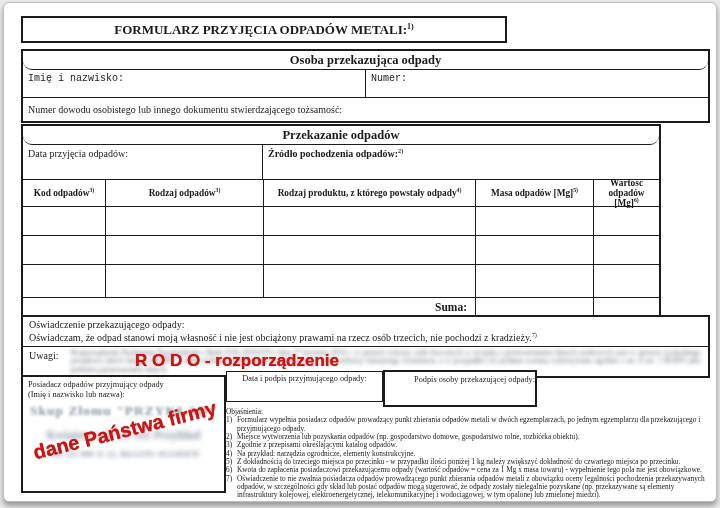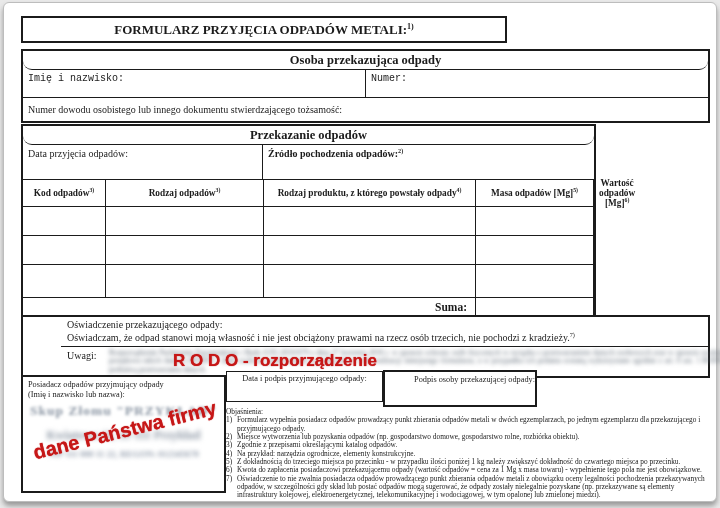--- a/index.html
+++ b/index.html
@@ -58,21 +58,21 @@
     <div class="sec-header">Osoba przekazująca odpady</div>
     <div class="row" style="height:27px;font-family:Liberation Mono, monospace;">
       <div class="cell" style="width:343px;flex:none;"><span class="label">Imię i nazwisko:</span></div>
       <div class="cell" style="flex:1;"><span class="label">Numer:</span></div>
     </div>
     <div class="row" style="height:23px;align-items:center;">
       <div class="cell" style="flex:1;"><span class="label">Numer dowodu osobistego lub innego dokumentu stwierdzającego tożsamość:</span></div>
     </div>
   </div>
 
-  <div class="box" style="left:17px;top:121px;width:575px;">
+  <div class="box" style="left:17px;top:121px;width:640px;">
     <div class="sec-header">Przekazanie odpadów</div>
     <div class="row" style="height:34px;">
       <div class="cell" style="width:240px;flex:none;"><span class="label">Data przyjęcia odpadów:</span></div>
       <div class="cell" style="flex:1;"><span class="label" style="font-weight:bold;"><span>Źródło pochodzenia odpadów:</span><sup>2)</sup></span></div>
     </div>
 
     <div class="row" style="height:26px;">
       <div class="cell th c0">
           <span><span>Kod odpadów</span><sup>3)</sup></span>
         </div>
@@ -112,21 +112,21 @@
       <div class="cell c4"></div>
     </div>
 
     <div class="row" style="height:22px;">
       <div class="cell suma-merge">Suma:</div>
       <div class="cell c3"></div>
       <div class="cell c4"></div>
     </div>
   </div>
 
-  <div class="box" style="left:17px;top:312px;width:689px;padding-left:38px;">
+  <div class="box" style="left:17px;top:312px;width:689px;">
     <div style="padding:2px 6px 2px 6px;font-size:10px;line-height:12.5px;border-bottom:1px solid #1b1b1b;">
       <div>Oświadczenie przekazującego odpady:</div>
       <div><span>Oświadczam, że odpad stanowi moją własność i nie jest obciążony prawami na rzecz osób trzecich, nie pochodzi z kradzieży.</span><sup>7)</sup></div>
     </div>
     <div style="position:relative;height:29px;padding:2px 6px;box-sizing:border-box;">
       <span class="label" style="position:absolute;left:6px;top:3px;">Uwagi:</span>
       <div class="blurred" style="position:absolute;left:48px;top:2px;width:630px;font-size:7.5px;line-height:8.3px;text-align:justify;">Rozporządzenie Parlamentu Europejskiego i Rady (UE) 2016/679 z dnia 27 kwietnia 2016 r. w sprawie ochrony osób fizycznych w związku z przetwarzaniem danych osobowych oraz w sprawie swobodnego przepływu takich danych (RODO) - dane osobowe przetwarzane są wyłącznie w celu realizacji niniejszego formularza, a w przypadku ich podania zostaną wykorzystane zgodnie z art. 6 ust. 1 RODO jako podstawą przetwarzania danych.</div>
       <div class="red" style="position:absolute;left:112px;top:4px;font-size:17px;text-shadow:0 0 1px #c61717;">R O D O - rozporządzenie</div>
     </div>
   </div>

